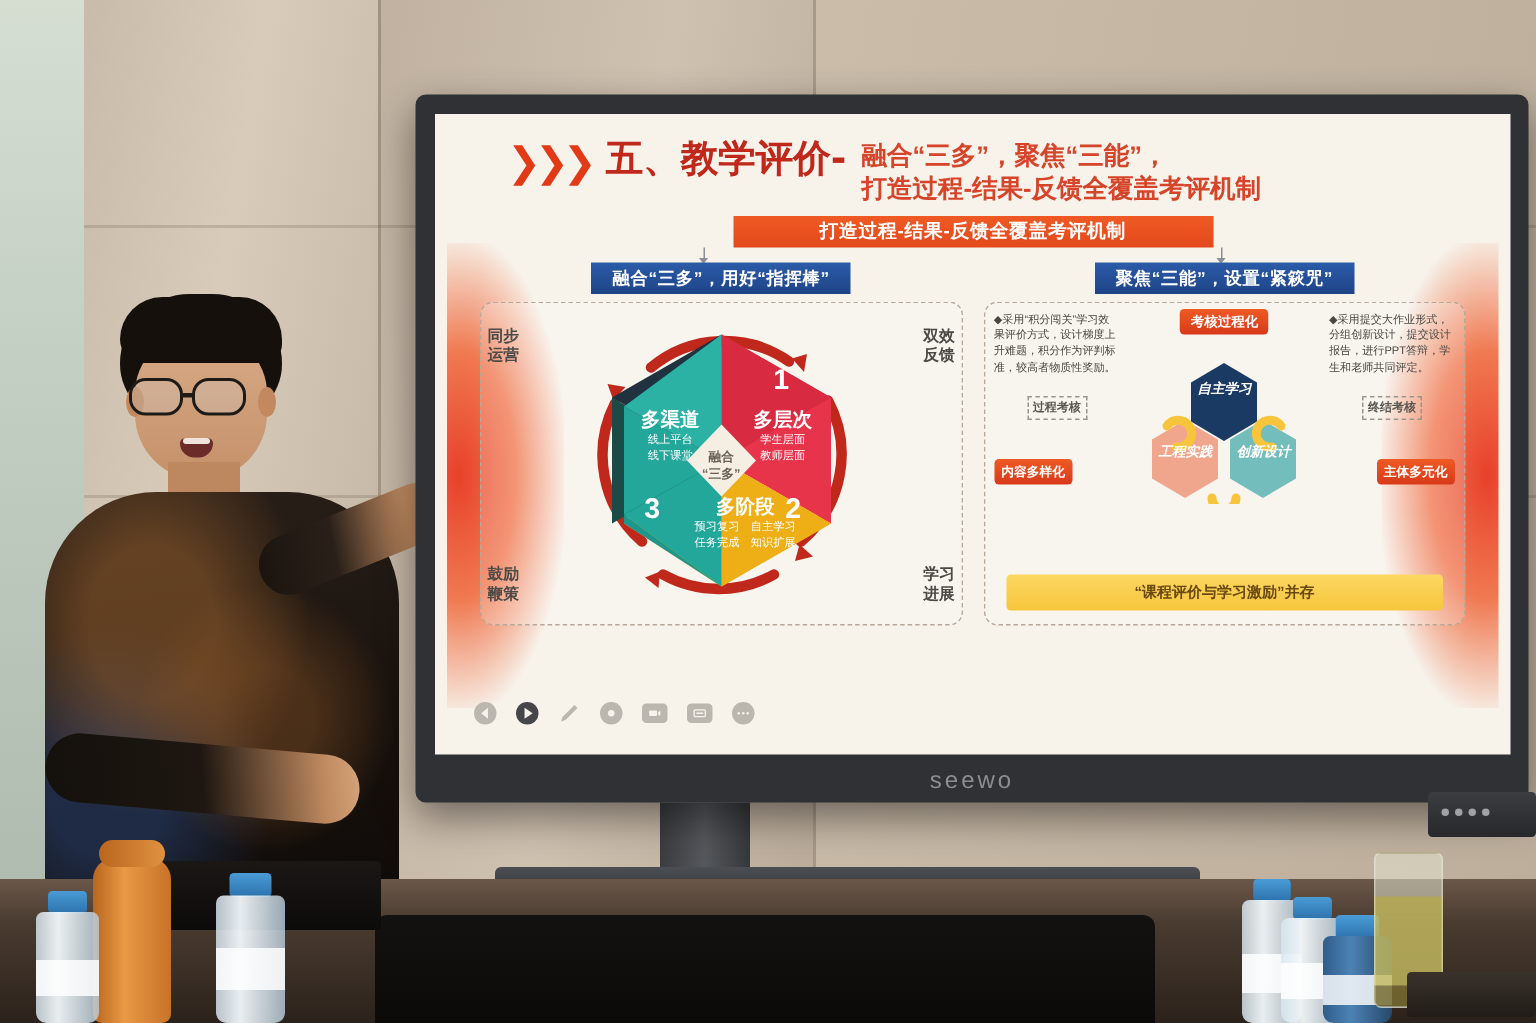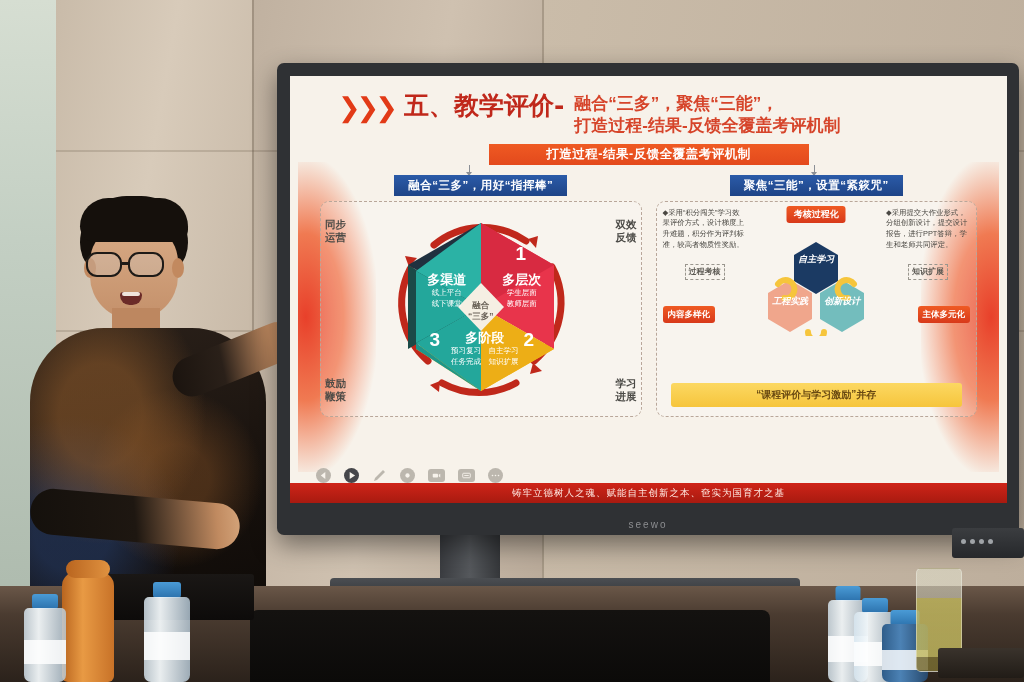--- a/index.html
+++ b/index.html
@@ -41,21 +41,21 @@
     border-radius: 7px;
     box-shadow: 0 10px 26px rgba(0,0,0,.45);
     padding: 13px 12px 32px 13px;
   }
   #screen {
     position: relative; width: 100%; height: 100%;
     background: #f7f2ea; overflow: hidden;
   }
   .bezel-logo {
     position: absolute; left: 0; right: 0; bottom: 5px;
-    text-align: center; color: #8c8d90; font-size: 10px; letter-spacing: 2px;
+    text-align: center; color: #8c8d90; font-size: 16px; letter-spacing: 2px;
   }
   #stand-neck {
     position: absolute; left: 440px; top: 535px; width: 60px; height: 46px;
     background: linear-gradient(90deg,#3a3c40,#55585c,#35373a);
   }
   #stand-base {
     position: absolute; left: 330px; top: 578px; width: 470px; height: 26px;
     background: linear-gradient(180deg,#4b4e52,#2c2e31);
     border-radius: 4px;
   }
@@ -414,21 +414,21 @@
                 <div class="hexlabel" style="left:36px; top:62px; width:70px;">
                   <div class="hl-title">多渠道</div>
                   <div class="hl-sub">线上平台</div>
                   <div class="hl-sub">线下课堂</div>
                 </div>
                 <div class="hexlabel" style="left:44px; top:118px; width:30px;">
                   <span class="hl-num">3</span>
                 </div>
 
                 
-                <div class="hexlabel" style="left:64px; top:120px; width:90px;">
+                <div class="hexlabel" style="left:76px; top:120px; width:90px;">
                   <div class="hl-title">多阶段</div>
                   <div class="hl-sub">预习复习　自主学习</div>
                   <div class="hl-sub">任务完成　知识扩展</div>
                 </div>
                 <div class="hexlabel" style="left:138px; top:118px; width:30px;">
                   <span class="hl-num">2</span>
                 </div>
 
                 <div class="center-badge">
                   <span>融合</span>
@@ -457,21 +457,21 @@
                     <path d="M14,44 a9,9 0 1 1 6,14" stroke="#f6c53c" stroke-width="6" fill="none" stroke-linecap="round"></path>
                     <path d="M90,44 a9,9 0 1 0 -6,14" stroke="#f6c53c" stroke-width="6" fill="none" stroke-linecap="round"></path>
                     <path d="M44,92 a8,8 0 0 0 16,0" stroke="#f6c53c" stroke-width="6" fill="none" stroke-linecap="round"></path>
                   </svg>
                   <div class="hexc-label" style="top:14px;">自主学习</div>
                   <div class="hexc-label" style="top:56px; left:-26px; width:104px;">工程实践</div>
                   <div class="hexc-label" style="top:56px; left:26px; width:104px;">创新设计</div>
                 </div>
 
                 <div class="tag-dashed td-left">过程考核</div>
-                <div class="tag-dashed td-right">知识扩展</div>
+                <div class="tag-dashed td-right">终结考核</div>
 
                 <div class="tag-red tr-left">内容多样化</div>
                 <div class="tag-red tr-right">主体多元化</div>
 
                 <div class="yellow-bar">“课程评价与学习激励”并存</div>
               </div>
             </div>
           </div>
 
         </div>
@@ -511,21 +511,20 @@
           </span>
           <span class="tb-icon">
             <svg viewBox="0 0 12 4">
                 <circle cx="2" cy="2" r="1.1"></circle>
                 <circle cx="6" cy="2" r="1.1"></circle>
                 <circle cx="10" cy="2" r="1.1"></circle>
               </svg>
           </span>
         </div>
 
-        <div class="footer-strip">铸牢立德树人之魂、赋能自主创新之本、夿实为国育才之基</div>
       </div>
 
     </div>
     <div class="bezel-logo">seewo</div>
   </div>
 
   <div id="side-device">
     <span class="dots">
         <i></i>
         <i></i>

